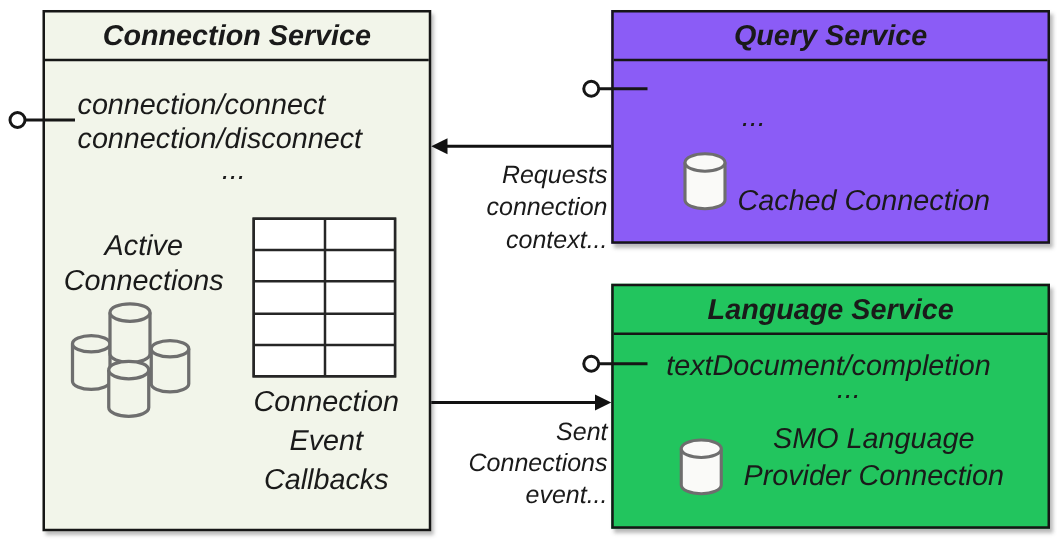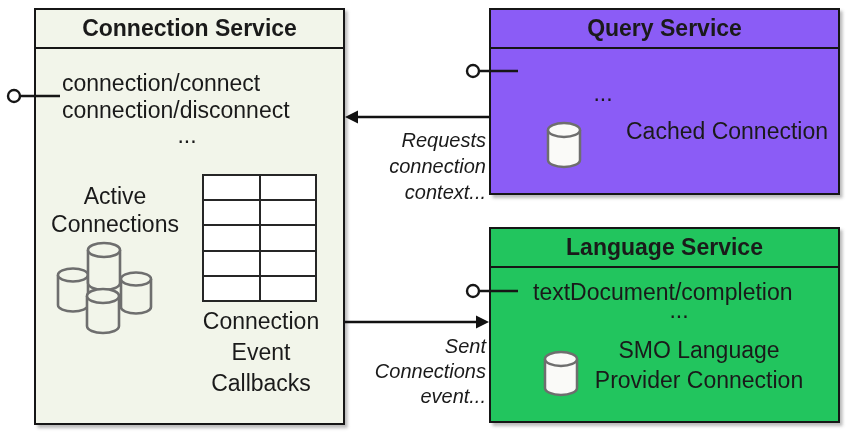--- a/index.html
+++ b/index.html
@@ -4,20 +4,21 @@
 <style>
   html,body { margin:0; padding:0; background:#ffffff; }
   .canvas {
     position:relative; width:846px; height:436px; background:#ffffff;
     font-family:"Liberation Sans", sans-serif; color:#1a1a1a; overflow:hidden;
   }
   .box {
     position:absolute; box-sizing:border-box;
     border:2px solid #161616;
     box-shadow:2.5px 3px 3px rgba(100,100,100,0.45);
+    font-style:italic;
   }
   .box-header {
     height:37px; line-height:37px; border-bottom:2px solid #161616;
     text-align:center; font-weight:bold; font-size:23px;
   }
   #connection-box { left:34px; top:8px;  width:311px; height:417px; background:#f2f5ea; }
   #query-box      { left:489px; top:8px;  width:351px; height:187px; background:#8b5cf6; }
   #language-box   { left:489px; top:227px; width:351px; height:196px; background:#22c55e; }
 
   .abs { position:absolute; }
@@ -32,21 +33,21 @@
   .grid-table {
     left:166px; top:164px; width:111px; height:124px;
     display:grid; grid-template-columns:repeat(2,1fr); grid-template-rows:repeat(5,1fr);
     gap:2px; background:#262626; border:2px solid #262626;
   }
   .grid-table > div { background:#ffffff; }
 
   
   .q-method   { left:42px; top:50px; }
   .q-ellipsis { left:42px; top:70px; width:140px; text-align:center; }
-  .q-cached   { left:99px; top:108px;margin-left:36px; }
+  .q-cached   { left:99px; top:137px; }
 
   
   .l-method   { left:42px; top:50px; }
   .l-ellipsis { left:42px; top:68px; width:292px; text-align:center; }
   .l-smo      { left:78px; top:106px; width:260px; text-align:center; line-height:30px; }
 
   
   .arrow-label {
     position:absolute; width:136px; text-align:right;
     font-style:italic; font-size:20px; z-index:6;

